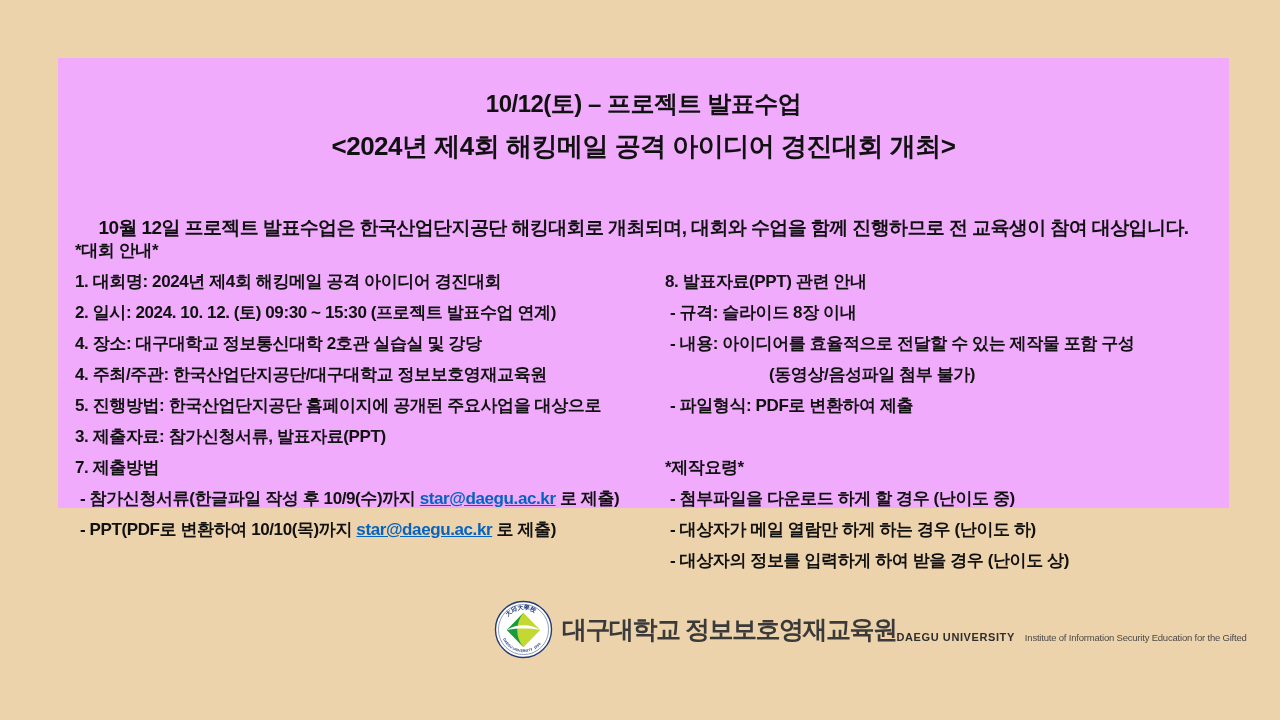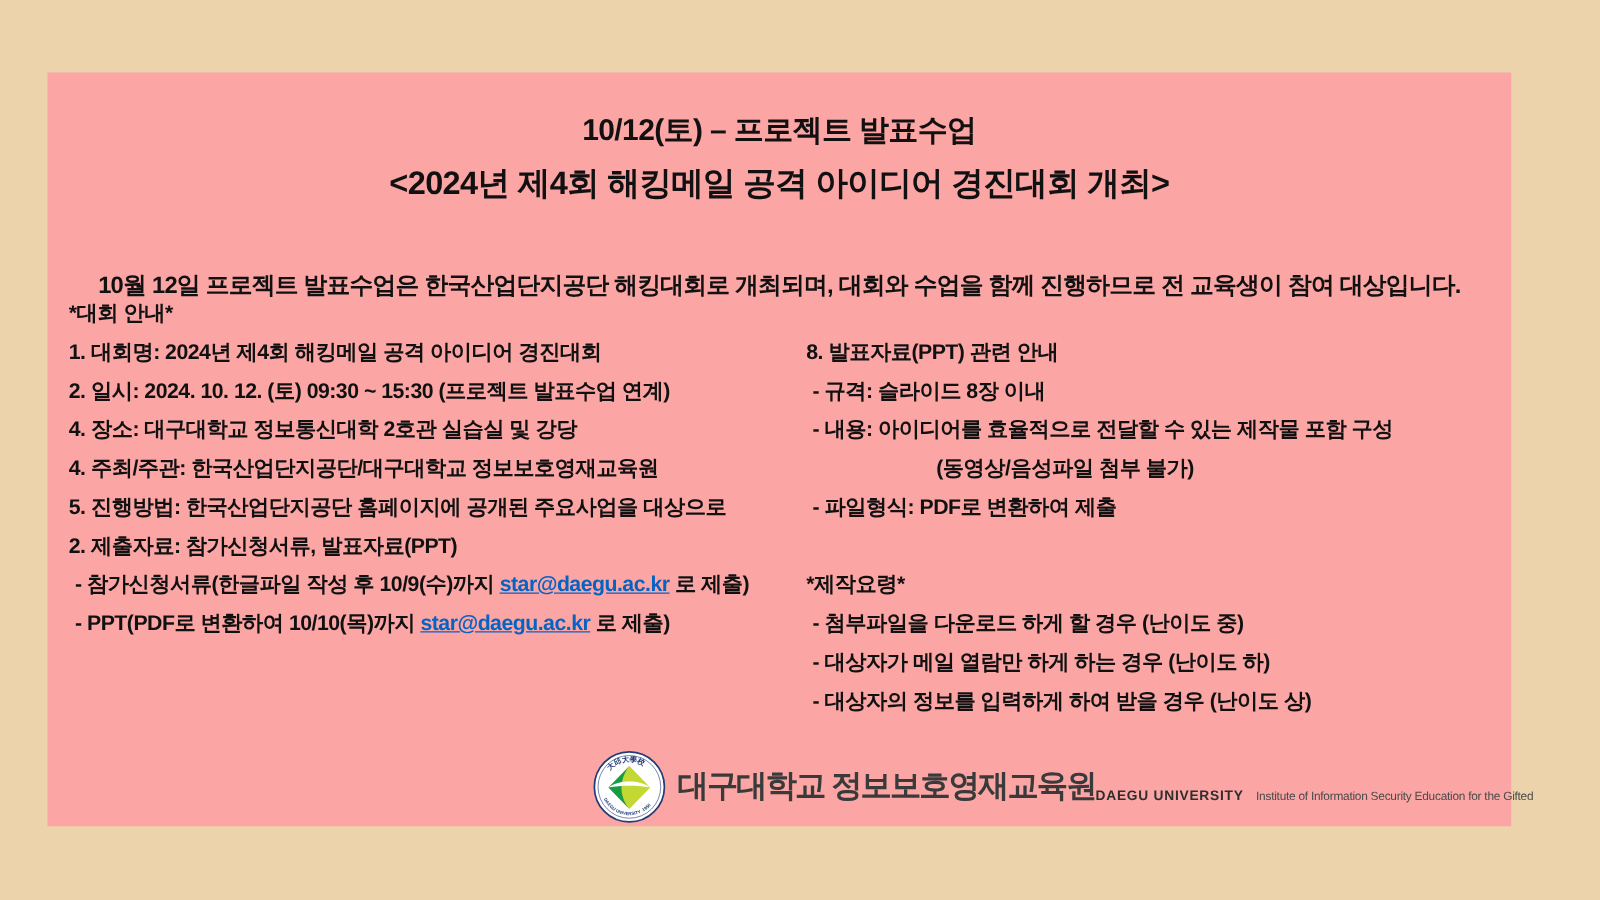--- a/index.html
+++ b/index.html
@@ -4,22 +4,22 @@
 <style>
   * { margin:0; padding:0; box-sizing:border-box; }
   html,body { width:1280px; height:720px; overflow:hidden; }
   body {
     font-family:"Liberation Sans","DejaVu Sans",sans-serif;
     background:#EDD3AB;
     position:relative;
   }
   .page { position:absolute; inset:0; background:#EDD3AB; }
   .card {
-    position:absolute; left:38px; top:58px; width:1171px; height:603px;
-    background:#fca5a5;
+    position:absolute; left:58px; top:58px; width:1171px; height:450px;
+    background:#f0abfc;
   }
   .title1 {
     position:absolute; top:30px; left:0; right:0; text-align:center;
     font-size:24px; font-weight:700; color:#111; letter-spacing:-0.5px;
   }
   .title2 {
     position:absolute; top:71px; left:0; right:0; text-align:center;
     font-size:26px; font-weight:700; color:#111; letter-spacing:-0.5px;
   }
   .subtitle {
@@ -61,21 +61,22 @@
     <div class="title2">&lt;2024년 제4회 해킹메일 공격 아이디어 경진대회 개최&gt;</div>
     <div class="subtitle">10월 12일 프로젝트 발표수업은 한국산업단지공단 해킹대회로 개최되며, 대회와 수업을 함께 진행하므로 전 교육생이 참여 대상입니다.</div>
 
     <div class="col col-left">
       <div class="line">*대회 안내*</div>
       <div class="line">1. 대회명: 2024년 제4회 해킹메일 공격 아이디어 경진대회</div>
       <div class="line">2. 일시: 2024. 10. 12. (토) 09:30 ~ 15:30 (프로젝트 발표수업 연계)</div>
       <div class="line">4. 장소: 대구대학교 정보통신대학 2호관 실습실 및 강당</div>
       <div class="line">4. 주최/주관: 한국산업단지공단/대구대학교 정보보호영재교육원</div>
       <div class="line">5. 진행방법: 한국산업단지공단 홈페이지에 공개된 주요사업을 대상으로</div>
-      <div class="line">2. 제출자료: 참가신청서류, 발표자료(PPT)</div>
+      <div class="line">3. 제출자료: 참가신청서류, 발표자료(PPT)</div>
+      <div class="line">7. 제출방법</div>
       <div class="line sub">
         <span>- 참가신청서류(한글파일 작성 후 10/9(수)까지 </span><a class="email-link">star@daegu.ac.kr</a><span> 로 제출)</span>
       </div>
       <div class="line sub">
         <span>- PPT(PDF로 변환하여 10/10(목)까지 </span><a class="email-link">star@daegu.ac.kr</a><span> 로 제출)</span>
       </div>
     </div>
 
     <div class="col col-right">
       <div class="line">8. 발표자료(PPT) 관련 안내</div>

